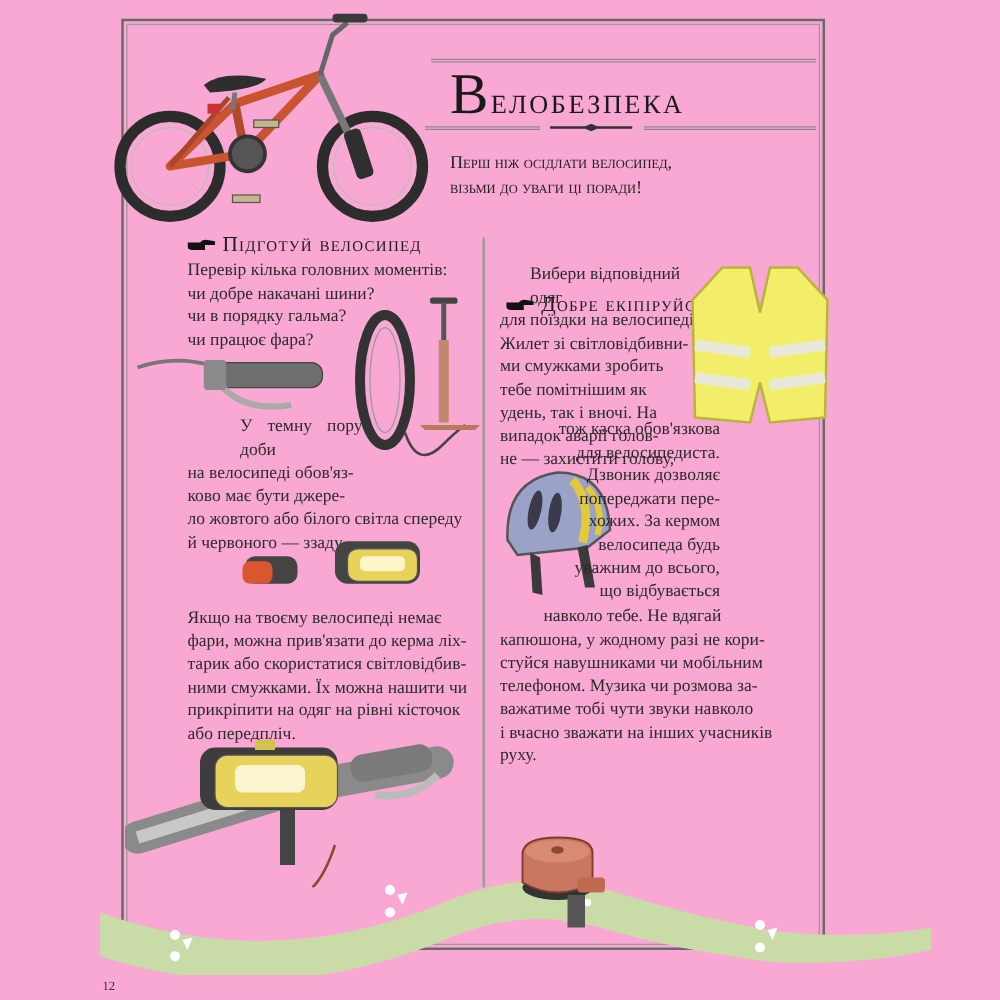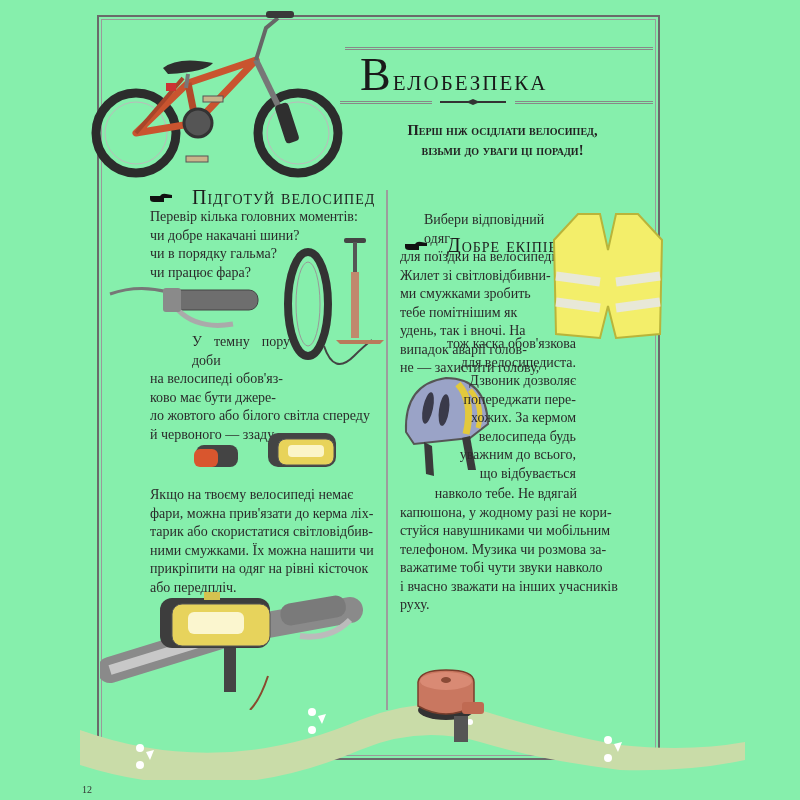--- a/index.html
+++ b/index.html
@@ -1,40 +1,40 @@
 <!DOCTYPE html>
 <html><head>
 <meta charset="utf-8">
 <style>
   * { box-sizing: border-box; margin: 0; padding: 0; }
   html, body { width: 800px; height: 800px; background: #ffffff; overflow: hidden; }
   body { position: relative; font-family: "Liberation Serif", "DejaVu Serif", serif; color: #2a2a2a; }
 
-  .page { position: absolute; left: 0; top: 0; width: 800px; height: 800px; background: #86efac; }
+  .page { position: absolute; left: 0; top: 0; width: 800px; height: 800px; background: #f9a8d4; }
 
   
   .frame-outer { position: absolute; left: 97px; top: 15px; width: 563px; height: 745px; border: 2px solid #6a6a6a; }
   .frame-inner { position: absolute; left: 101px; top: 19px; width: 555px; height: 737px; border: 1px solid #9a9a9a; }
 
   
   .rule { position: absolute; height: 3px; border-top: 1px solid #888; border-bottom: 1px solid #888; }
   .rule-top { left: 345px; top: 47px; width: 308px; }
   .rule-mid-l { left: 340px; top: 101px; width: 92px; }
   .rule-mid-r { left: 515px; top: 101px; width: 138px; }
   .ornament { position: absolute; left: 440px; top: 98px; width: 66px; height: 8px; }
 
   .title { position: absolute; left: 360px; top: 50px; width: 300px; font-size: 30px; letter-spacing: 2px; color: #1a1a1a; font-variant: small-caps; line-height: 50px; }
   .title .cap { font-size: 46px; }
-  .subtitle { position: absolute; left: 360px; top: 120px; width: 285px; text-align: center; font-size: 14.5px; font-weight: bold; font-variant: small-caps; line-height: 20px; color: #222; }
+  .subtitle { position: absolute; left: 360px; top: 120px; width: 285px; font-size: 14.5px; font-weight: normal; font-variant: small-caps; line-height: 20px; color: #222; }
 
   
   .divider { position: absolute; left: 386px; top: 190px; width: 2px; height: 520px; background: #9c9c9c; }
 
   
-  .sec-head { position: absolute; font-size: 20px; font-variant: small-caps; letter-spacing: 1px; color: #1d1d1d; display: flex; align-items: center; gap: 20px; }
+  .sec-head { position: absolute; font-size: 17px; font-variant: small-caps; letter-spacing: 1px; color: #1d1d1d; display: flex; align-items: center; gap: 6px; }
   .sec-head .hand { width: 22px; height: 10px; display: inline-block; }
   .sh-left { left: 150px; top: 186px; }
   .sh-right { left: 405px; top: 186px; margin-top: 48px; }
 
   .txt { position: absolute; font-size: 14px; line-height: 18.5px; color: #2b2b2b; }
   .txt p { margin: 0; }
   .j { text-align: justify; text-align-last: left; }
 
   .l-intro { left: 150px; top: 208px; width: 230px; }
   .l-dark { left: 150px; top: 333px; width: 232px; }

